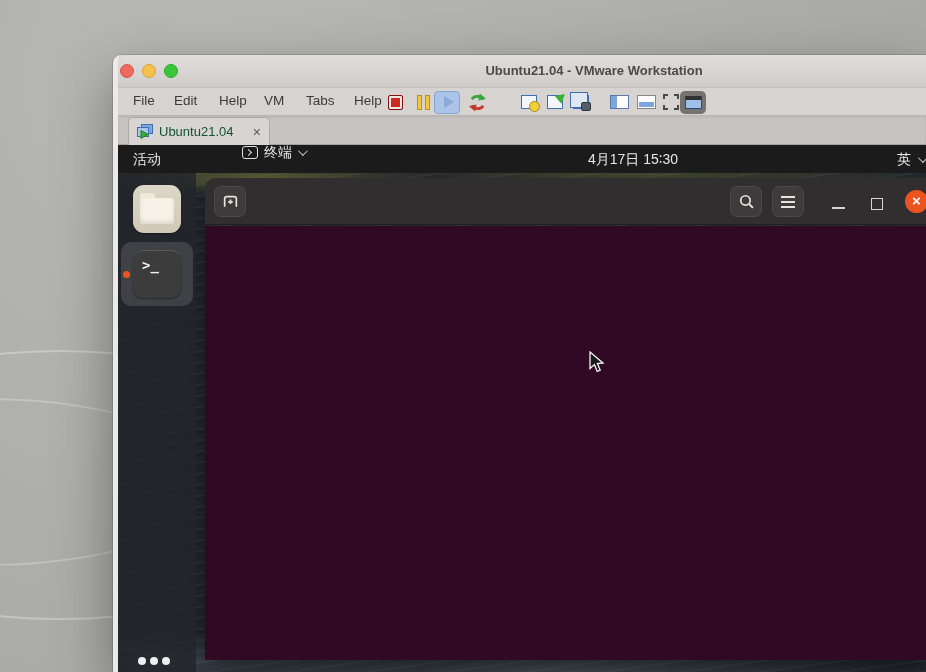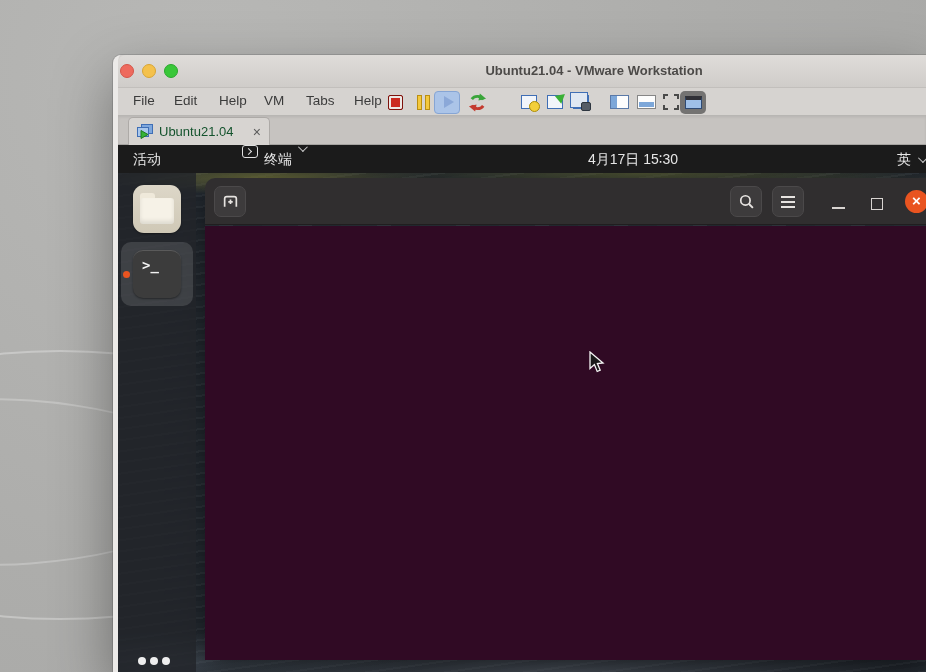--- a/index.html
+++ b/index.html
@@ -68,21 +68,21 @@
     display:flex; align-items:center; gap:6px; padding:0 8px; }
   .vm-tab-label { font-size:13px; color:#14532d; flex:1; }
   .vm-tab-close { font-size:14px; color:#5a5a5a; line-height:14px; }
 
   
   .guest { position:absolute; left:0; top:90px; right:0; bottom:0; overflow:hidden; background:#fdba74; }
 
   .gnome-topbar { position:absolute; left:0; top:0; right:0; height:28px; background:#1b1b1b;
     color:#e6e6e6; font-size:14px; line-height:28px; z-index:5; }
   .gt-activities { position:absolute; left:15px; top:0; }
-  .gt-app { position:absolute; left:124px; top:0; display:flex; align-items:flex-start; gap:6px; height:14px; }
+  .gt-app { position:absolute; left:124px; top:0; display:flex; align-items:center; gap:6px; height:14px; }
   .term-badge { position:relative; width:16px; height:13px; border:1.5px solid #e0e0e0; border-radius:3px; }
   .term-badge::before { content:""; position:absolute; left:3px; top:3px; width:4px; height:4px;
     border-right:1.5px solid #e0e0e0; border-bottom:1.5px solid #e0e0e0; transform:rotate(-45deg); }
   .chev { width:7px; height:7px; border-right:1.5px solid #c9c9c9; border-bottom:1.5px solid #c9c9c9;
     transform:rotate(45deg) translateY(-2px); display:inline-block; }
   .gt-clock { position:absolute; left:515px; top:0; transform:translateX(-50%); white-space:nowrap; }
   .gt-input { position:absolute; left:779px; top:0; display:flex; align-items:center; gap:7px; height:28px; white-space:nowrap; }
 
   .wallpaper { position:absolute; left:0; top:28px; right:0; bottom:0; background-color:#242a31;
     background-image:

